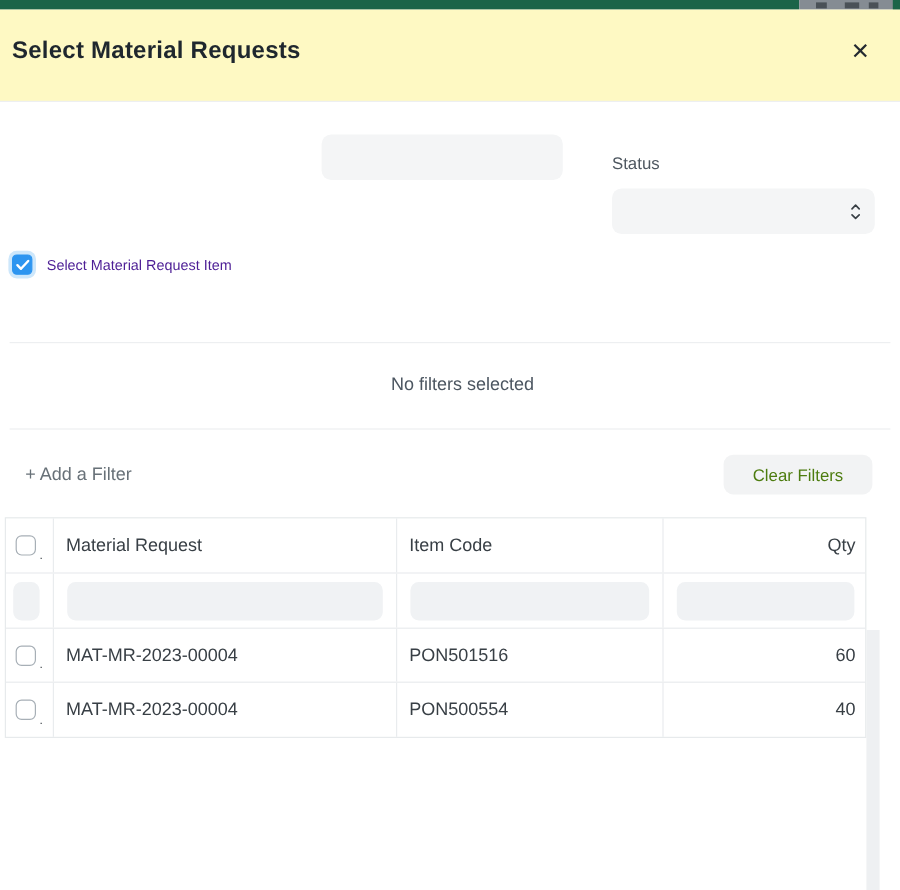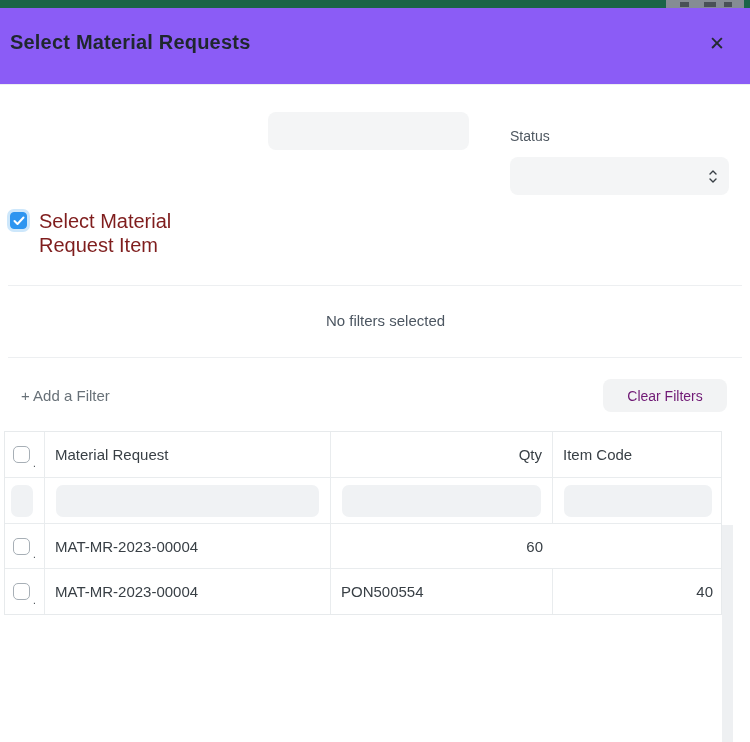--- a/index.html
+++ b/index.html
@@ -12,21 +12,21 @@
   .top-strip { position:absolute; left:0; top:0; width:750px; height:8px; display:flex; }
   .strip-green { width:666px; height:8px; background:#1b6448; }
   .strip-frag { flex:1; height:8px; background:#858c93; position:relative; }
   .frag-dash { position:absolute; top:2px; height:5px; background:#4a5157; }
   .frag-dash.d1 { left:14px; width:9px; }
   .frag-dash.d2 { left:38px; width:12px; }
   .frag-dash.d3 { left:58px; width:8px; }
   .frag-green { position:absolute; right:0; top:0; width:6px; height:8px; background:#1b6448; }
 
   
-  .dlg-header { position:absolute; left:0; top:8px; width:750px; height:77px; border-bottom:1px solid #edeff1; background:#8b5cf6;padding-left:27px; }
+  .dlg-header { position:absolute; left:0; top:8px; width:750px; height:77px; border-bottom:1px solid #edeff1; background:#fef9c3;padding-left:27px; }
   .dlg-title { position:absolute; left:10px; top:23px; font-size:20px; font-weight:bold; color:#1f272e; letter-spacing:.2px; }
   .close-btn { position:absolute; right:18px; top:20px; width:30px; height:30px; background:none; border:none; cursor:pointer; font-size:19px; color:#242a30; line-height:30px; text-align:center; font-family:"DejaVu Sans", sans-serif; }
 
   
   .field { position:absolute; top:112px; }
   .f-name { left:10px; width:219px; }
   .f-req  { left:268px; width:201px; }
   .f-status { left:510px; width:219px;margin-top:16px; }
   .field label { display:block; font-size:14px; color:#4f5861; margin-bottom:13px; }
   .ctl {
@@ -35,29 +35,29 @@
     font-family:"Liberation Sans", sans-serif;
   }
   .select-wrap { position:relative; }
   .chevrons { position:absolute; right:11px; top:12px; width:10px; height:15px; pointer-events:none; }
 
   
   .cb-row { position:absolute; left:10px; top:209px; display:flex; gap:12px; }
   .cb { width:17px; height:17px; border-radius:4px; margin-top:3px; flex:0 0 17px; position:relative; cursor:pointer; border:1px solid #a7afb6; background:#fff; }
   .cb.checked { background:#2d95f0; border-color:#2d95f0; box-shadow:0 0 0 3px #cde7fb; }
   .cb svg { position:absolute; left:2px; top:3px; }
-  .cb-label { width:172px; font-size:20px; line-height:24px; color:#7f1d1d; }
+  .cb-label { width:172px; font-size:12px; line-height:24px; color:#4c1d95; }
 
   .hr { position:absolute; left:8px; width:734px; height:1px; background:#edeff1; }
   .hr1 { top:285px; } .hr2 { top:357px; }
 
   .no-filters { position:absolute; left:0; top:312px; width:750px; text-align:center; font-size:15px; color:#4c5661;padding-left:21px; }
 
   .add-filter { position:absolute; left:21px; top:387px; font-size:15px; color:#687178; cursor:pointer; background:none; border:none; font-family:Liberation Sans, sans-serif; }
-  .clear-btn { position:absolute; left:603px; top:379px; width:124px; height:33px; background:#f2f3f4; border:none; border-radius:8px; font-size:14px; color:#701a75; cursor:pointer; font-family:"Liberation Sans", sans-serif; }
+  .clear-btn { position:absolute; left:603px; top:379px; width:124px; height:33px; background:#f2f3f4; border:none; border-radius:8px; font-size:14px; color:#4d7c0f; cursor:pointer; font-family:"Liberation Sans", sans-serif; }
 
   
   .mtable { position:absolute; left:4px; top:431px; width:718px; border:1px solid #e7eaec; background:#fff; }
   .trow { display:grid; grid-template-columns:40px 286px 222px 170px; border-bottom:1px solid #e9ecee; }
   .trow:last-child { border-bottom:none; }
   .trow-head { height:46px; } .trow-filter { height:46px; } .trow-data { height:45px; }
   .tc { border-right:1px solid #e9ecee; display:flex; align-items:center; font-size:15px; color:#383f45; overflow:hidden; white-space:nowrap; }
   .tc:last-child { border-right:none; }
   .tc-text { padding-left:10px; }
   .tc-qty { justify-content:flex-end; padding-right:10px; }
@@ -124,22 +124,22 @@
   <button class="clear-btn">Clear Filters</button>
 
   <div class="mtable">
 
     <div class="trow trow-head">
       <div class="tc tc-check">
         <span class="row-cb"></span>
         <span class="dot">.</span>
       </div>
       <div class="tc tc-text">Material Request</div>
+      <div class="tc tc-text">Item Code</div>
       <div class="tc tc-qty">Qty</div>
-      <div class="tc tc-text">Item Code</div>
     </div>
 
     <div class="trow trow-filter">
       <div class="tc tc-check" style="padding-left:0;">
         <span class="pill pill-check"></span>
       </div>
       <div class="tc">
         <input class="pill" type="text" style="">
       </div>
       <div class="tc">
@@ -149,20 +149,21 @@
         <input class="pill" type="text" style="">
       </div>
     </div>
 
     <div class="trow trow-data">
       <div class="tc tc-check">
         <span class="row-cb"></span>
         <span class="dot">.</span>
       </div>
       <div class="tc tc-text">MAT-MR-2023-00004</div>
+      <div class="tc tc-text">PON501516</div>
       <div class="tc tc-qty">60</div>
     </div>
 
     <div class="trow trow-data">
       <div class="tc tc-check">
         <span class="row-cb"></span>
         <span class="dot">.</span>
       </div>
       <div class="tc tc-text">MAT-MR-2023-00004</div>
       <div class="tc tc-text">PON500554</div>

